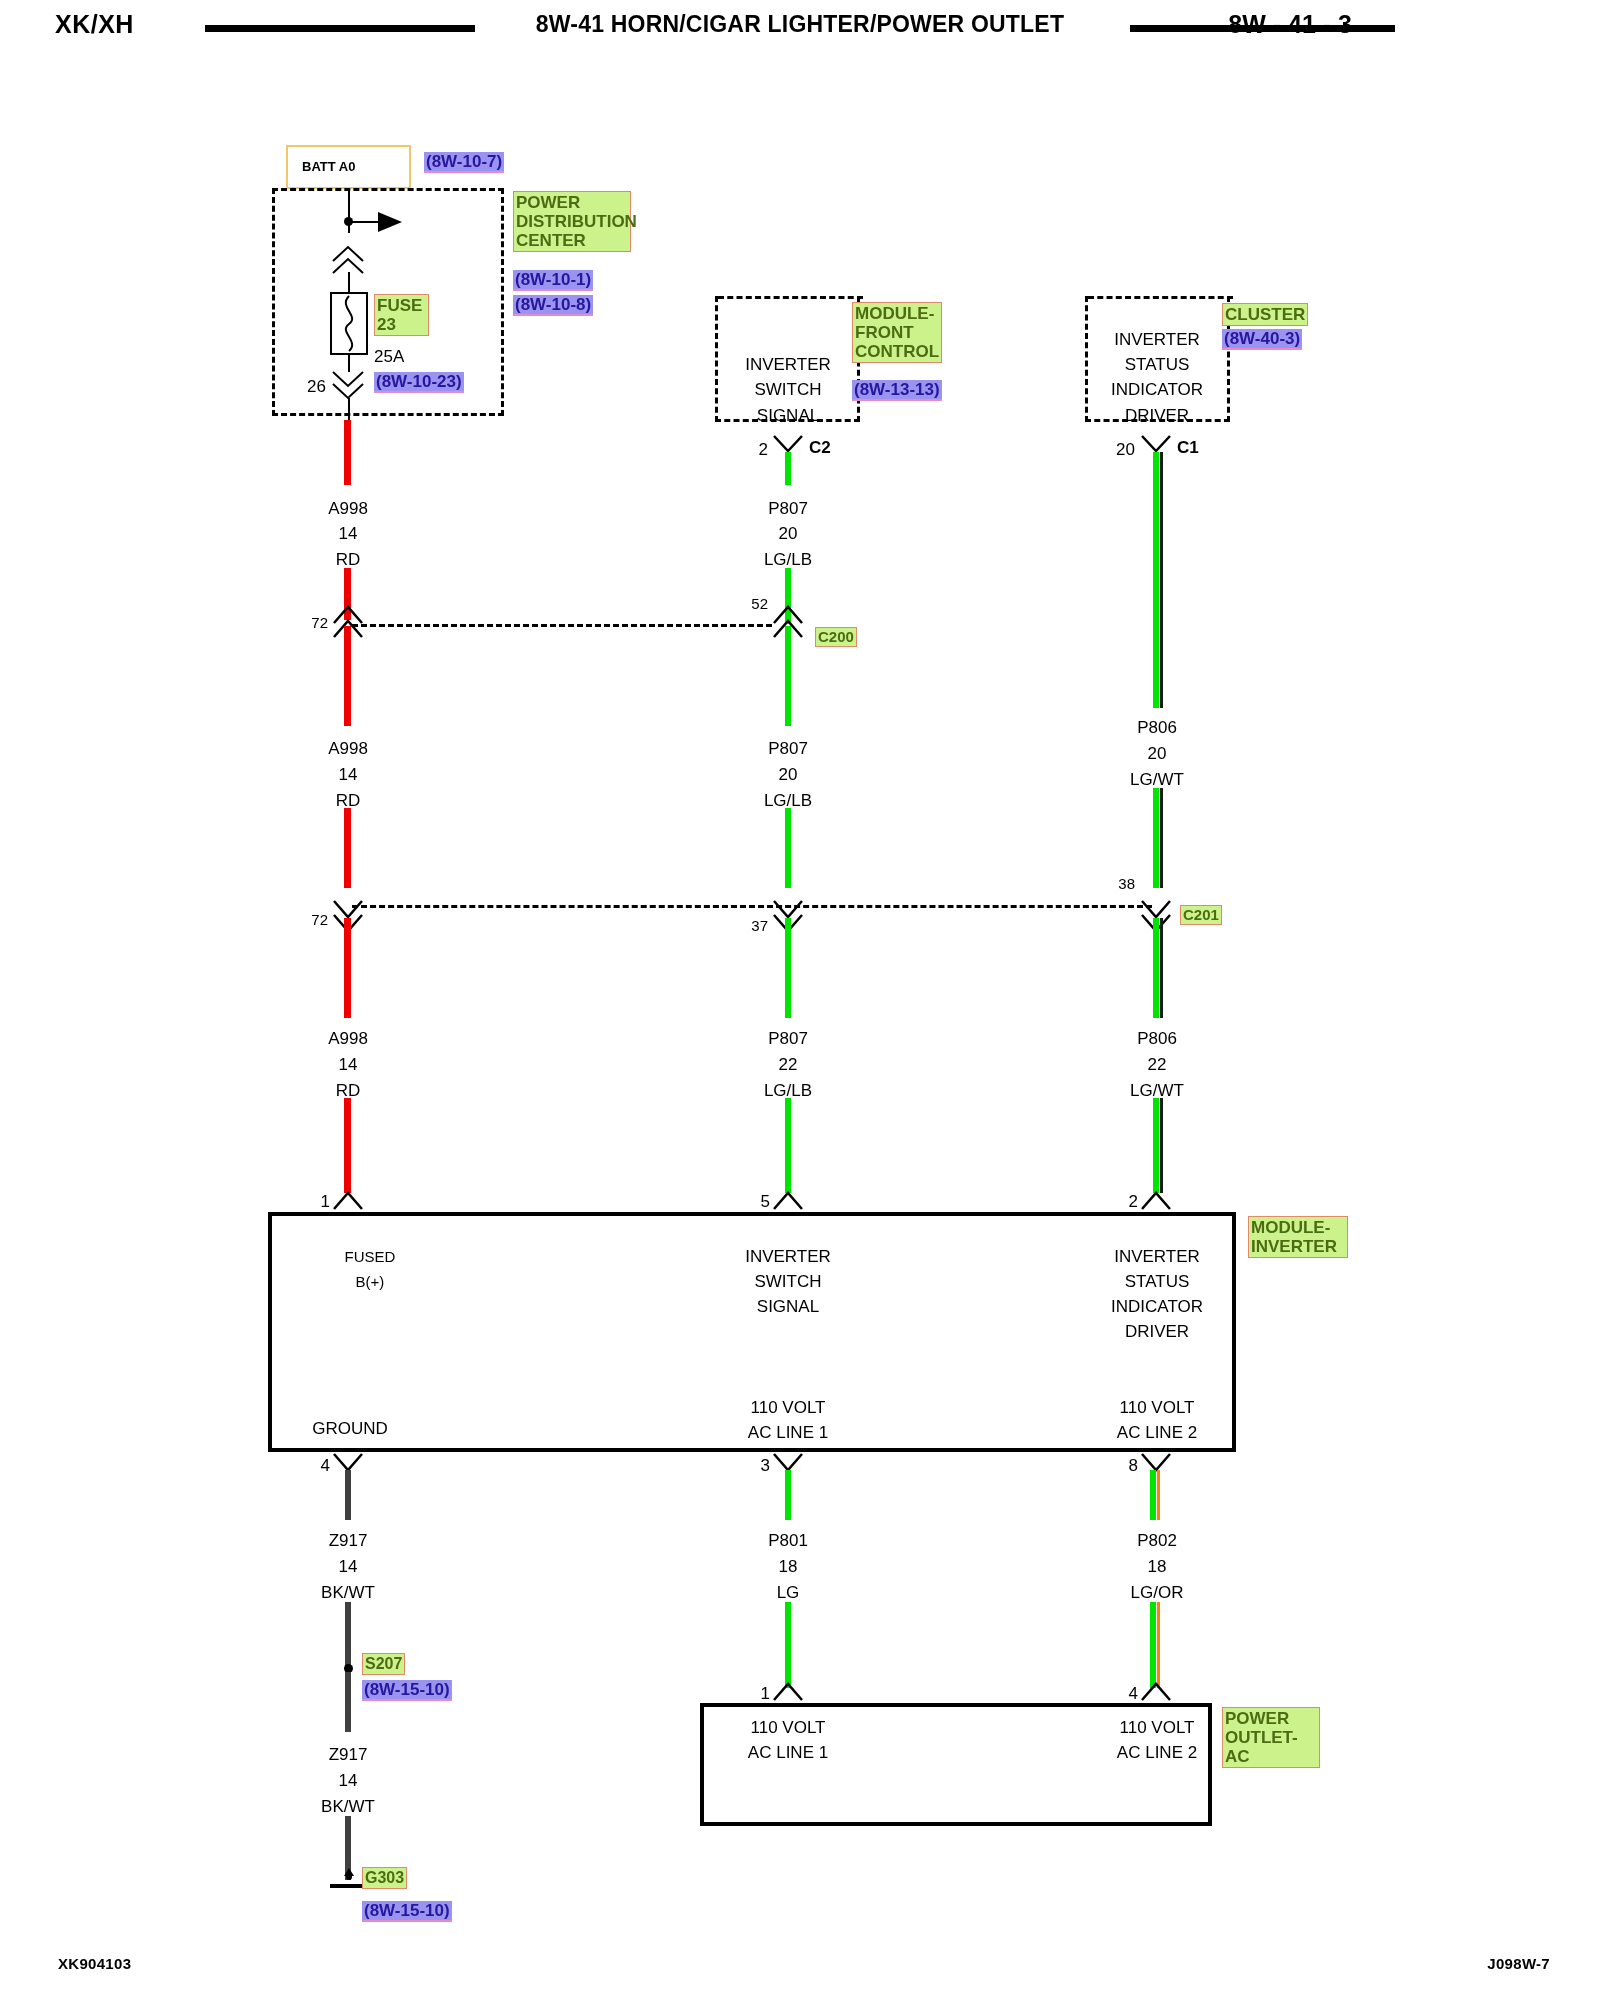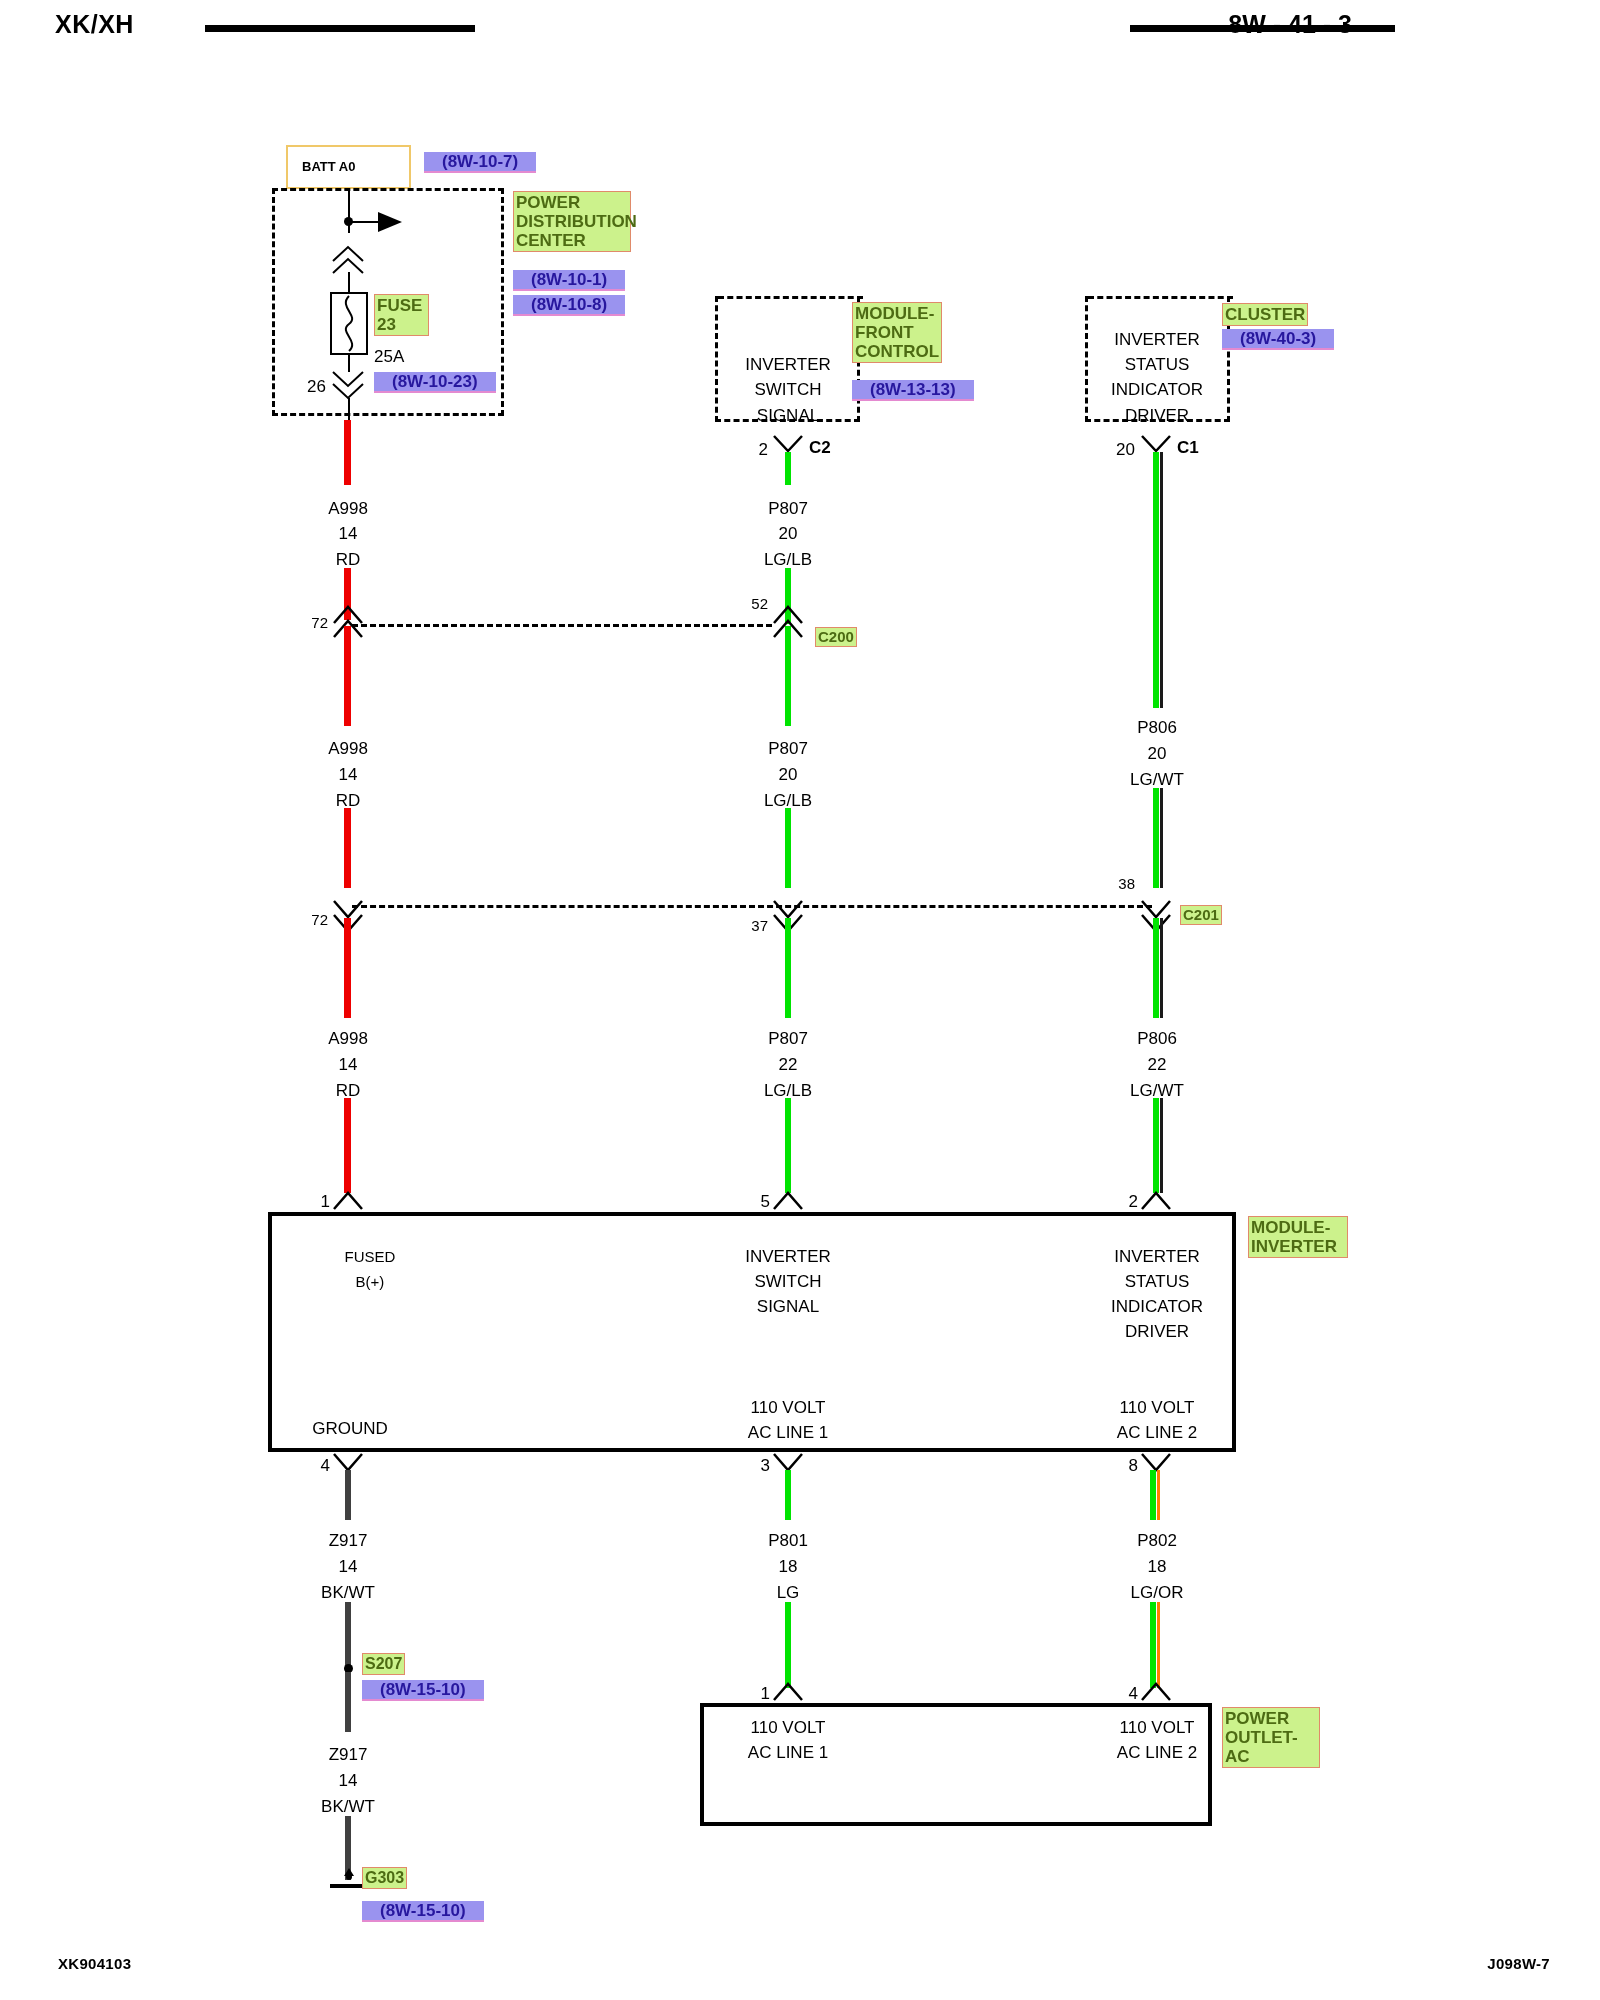--- a/index.html
+++ b/index.html
@@ -60,21 +60,21 @@
     white-space:pre-line;
   }
   .hl-blue {
     position:absolute;
     background:#9a93ef;
     border-bottom:2px solid #e48ad0;
     color:#27179e;
     font-weight:bold;
     font-size:17px;
     line-height:19px;
-    padding:0 18px;
+    padding:0 2px;
     white-space:nowrap;
   }
 
   
   .solid-box { position:absolute; border:4px solid #000; background:#fff; }
   .batt-box  { position:absolute; border:2px solid #f0c869; background:#fff; }
   .dashed-box{
     position:absolute; background:transparent;
     border:3px dashed #000;
   }
@@ -102,20 +102,21 @@
   .dot { position:absolute; width:9px; height:9px; background:#000; border-radius:50%; }
   
   .gnd-bar { position:absolute; height:4px; background:#000; }
 </style>
 </head>
 <body>
 
 <div id="header">
   <div id="hdr-left">XK/XH</div>
   <div id="hdr-rule-left"></div>
+  <div id="hdr-title">8W-41 HORN/CIGAR LIGHTER/POWER OUTLET</div>
   <div id="hdr-rule-right"></div>
   <div id="hdr-right">8W - 41 - 3</div>
 </div>
 
 <div class="batt-box" style="left:286px; top:145px; width:125px; height:44px;">
   <div class="txt b" style="left:14px; top:13px; font-size:13px;">BATT A0</div>
 </div>
 <div class="hl-blue" style="left:424px; top:152px;">(8W-10-7)</div>
 
 <div class="dashed-box" style="left:272px; top:188px; width:232px; height:228px;"></div>

